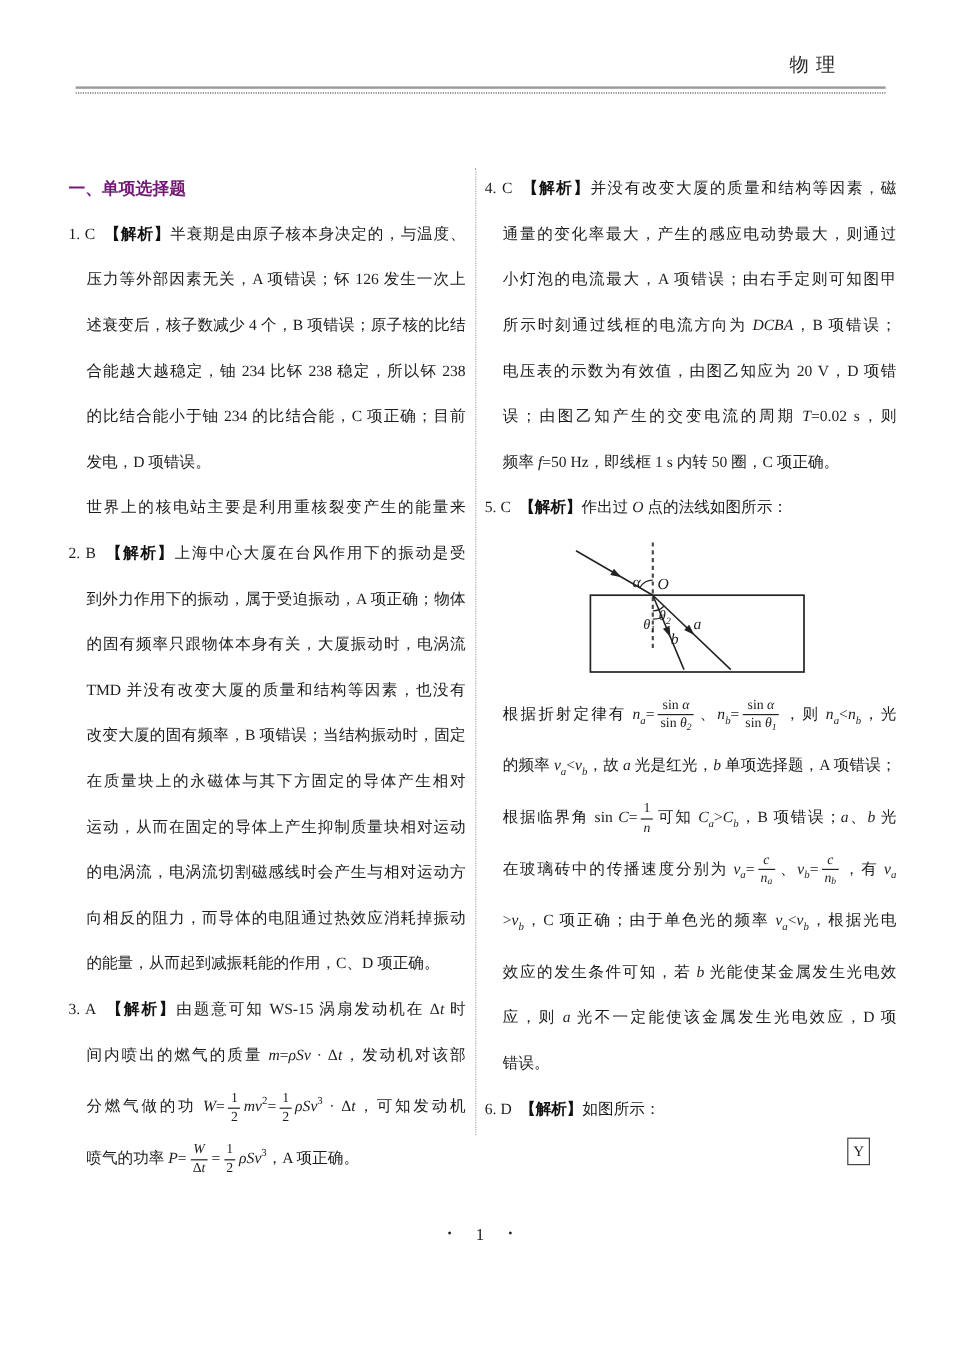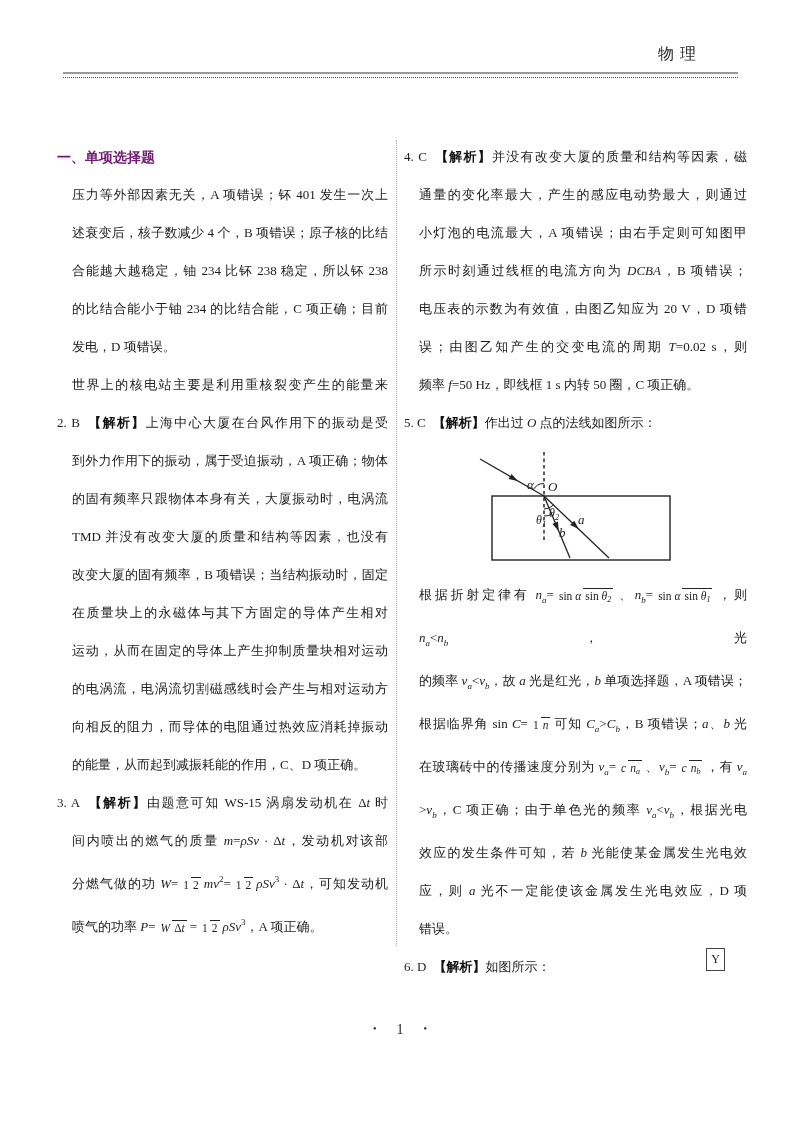--- a/index.html
+++ b/index.html
@@ -45,21 +45,21 @@
   .line.lastline{text-align-last:left;}
 
   .inum{padding-right:7px;}
   .mb{font-family:"Liberation Sans","DejaVu Sans",sans-serif;font-weight:bold;color:#111;}
   .mr{}
   .mi{font-style:italic;}
   .msub{font-size:9px;font-style:italic;vertical-align:-4px;}
   .msup{font-size:9px;vertical-align:6px;}
 
   .frac{
-    display:inline-flex;align-items:center;
+    display:inline-flex;flex-direction:column;align-items:center;
     vertical-align:middle;font-size:11.5px;line-height:1.25;
     margin:0 3px;text-align:center;
   }
   .frac .fd{border-top:1px solid #222;padding:0 2px;}
   .frac .fn{padding:0 2px;}
   .frac .msub{vertical-align:-2px;font-size:8px;}
 
   
   .figure-wrap{margin:3px 0 5px 42px;width:300px;height:126px;}
   .figure-wrap svg{display:block;}
@@ -84,21 +84,22 @@
 
 <div class="page">
 
   <div class="header-title">物理</div>
   <div class="header-rule"></div>
   <div class="col-divider"></div>
 
   <div class="col col-left">
     <div class="section-title">一、单项选择题</div>
     <div class="item">
-        <div class="line cont"><span class="mr">压力等外部因素无关，A 项错误；钚 401 发生一次上</span></div>
+        <div class="line"><span class="inum">1. C</span><span class="mb">【解析】</span><span class="mr">半衰期是由原子核本身决定的，与温度、</span></div>
+        <div class="line cont"><span class="mr">压力等外部因素无关，A 项错误；钚 126 发生一次上</span></div>
         <div class="line cont"><span class="mr">述衰变后，核子数减少 4 个，B 项错误；原子核的比结</span></div>
         <div class="line cont"><span class="mr">合能越大越稳定，铀 234 比钚 238 稳定，所以钚 238</span></div>
         <div class="line cont"><span class="mr">的比结合能小于铀 234 的比结合能，C 项正确；目前</span></div>
         <div class="line lastline cont"><span class="mr">发电，D 项错误。</span></div>
         <div class="line cont"><span class="mr">世界上的核电站主要是利用重核裂变产生的能量来</span></div>
       </div>
     <div class="item">
         <div class="line"><span class="inum">2. B</span><span class="mb">【解析】</span><span class="mr">上海中心大厦在台风作用下的振动是受</span></div>
         <div class="line cont"><span class="mr">到外力作用下的振动，属于受迫振动，A 项正确；物体</span></div>
         <div class="line cont"><span class="mr">的固有频率只跟物体本身有关，大厦振动时，电涡流</span></div>

